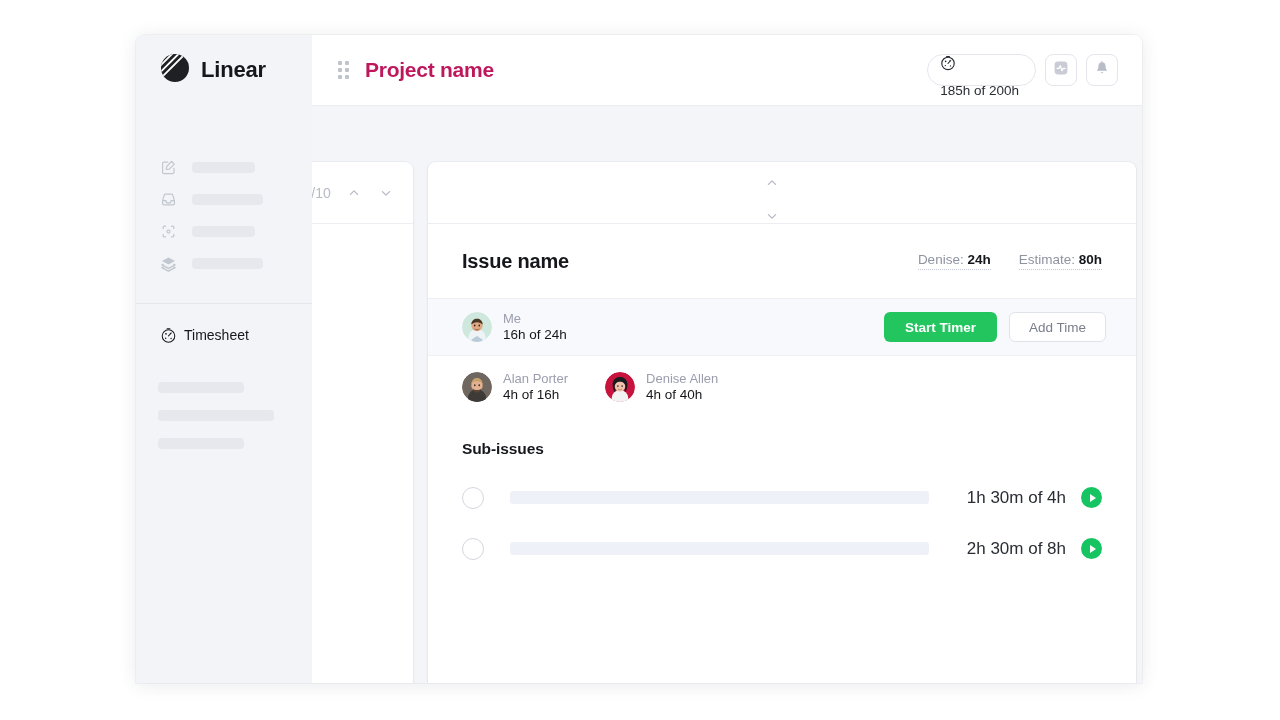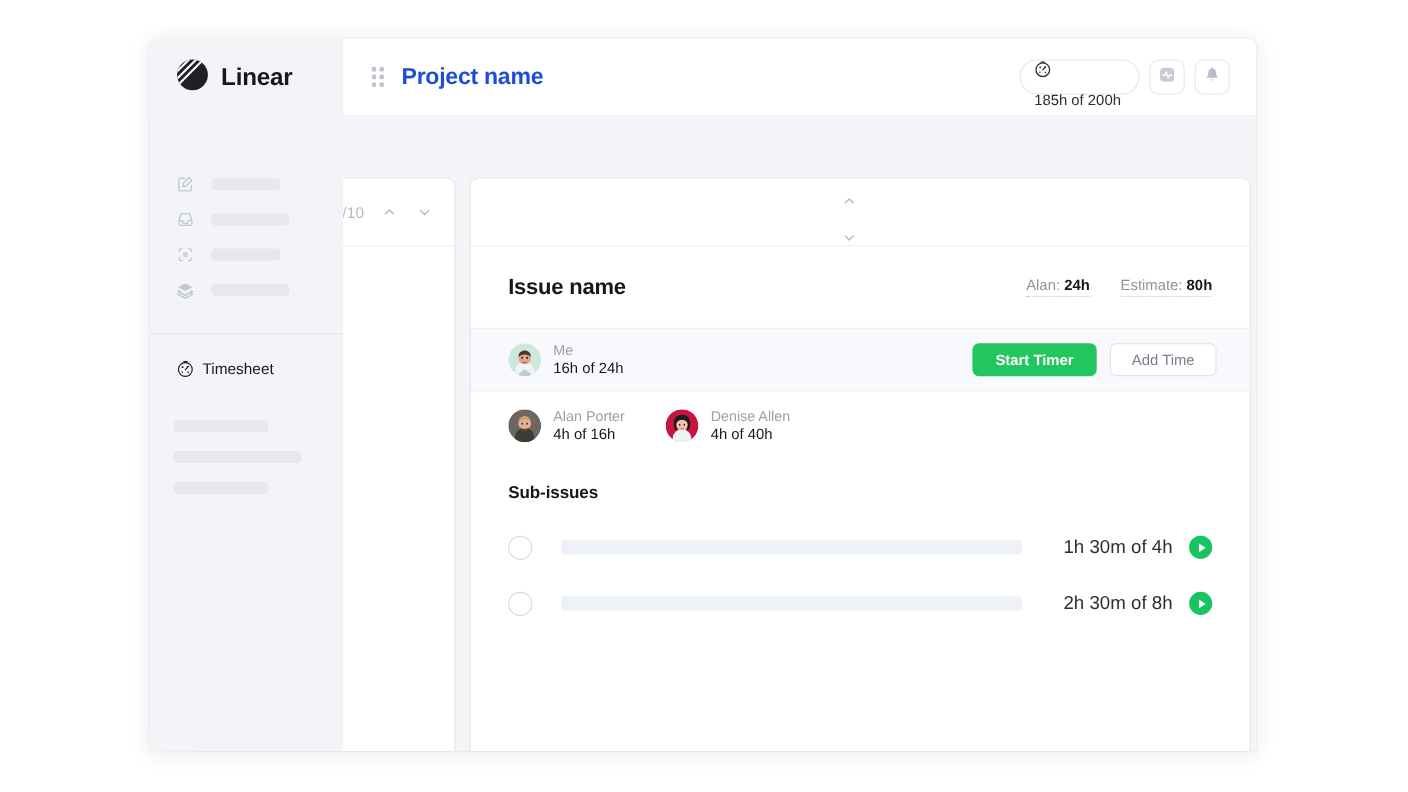--- a/index.html
+++ b/index.html
@@ -46,21 +46,21 @@
     padding: 0 24px 0 26px;
   }
   .drag-dots {
     display: grid;
     grid-template-columns: repeat(2, 4px);
     grid-template-rows: repeat(3, 4px);
     gap: 3px;
     margin-right: 16px;
   }
   .drag-dots i { display:block; width:4px; height:4px; border-radius:1px; background:#bfc3cc; }
-  .project-title { font-size: 21px; font-weight: 600; color: #1d4ed8; letter-spacing:-.25px; }
+  .project-title { font-size: 21px; font-weight: 600; color: #be185d; letter-spacing:-.25px; }
   .topbar-actions { margin-left: auto; display: flex; align-items: center; gap: 9px; }
 
   .hours-pill {
     height: 32px; display: flex; gap: 9px;
     padding: 0 16px 0 12px;
     border: 1px solid #e4e6ec; border-radius: 17px;
     background: #fff; font-size: 13.5px; color: #2b2d35; font-weight: 500;
     white-space: nowrap;
     flex-direction: column;
   }
@@ -332,21 +332,21 @@
             <svg width="14" height="14" viewBox="0 0 14 14">
               <polyline points="3.4,5.6 7,9.1 10.6,5.6" fill="none" stroke="#b6bac4" stroke-width="1.3" stroke-linecap="round" stroke-linejoin="round"></polyline>
             </svg>
           </span>
         </div>
 
         <div class="issue-head">
           <span class="issue-title">Issue name</span>
           <div class="issue-metrics">
             <span class="metric">
-              <span>Alan:</span>
+              <span>Denise:</span>
               <b>24h</b>
             </span>
             <span class="metric">
               <span>Estimate:</span>
               <b>80h</b>
             </span>
           </div>
         </div>
 
         <div class="me-row">

